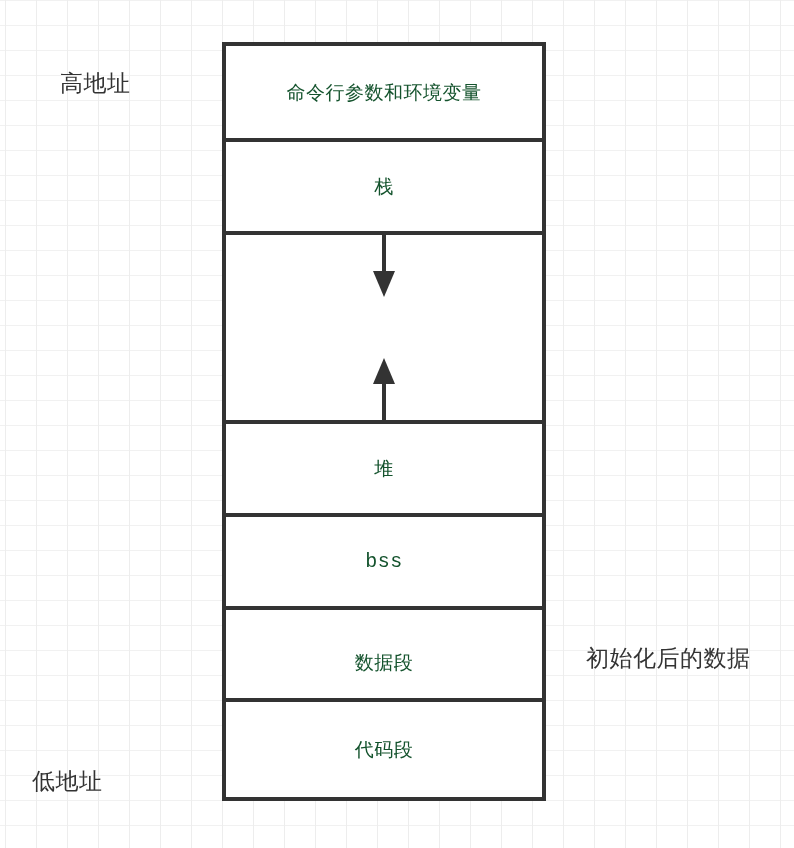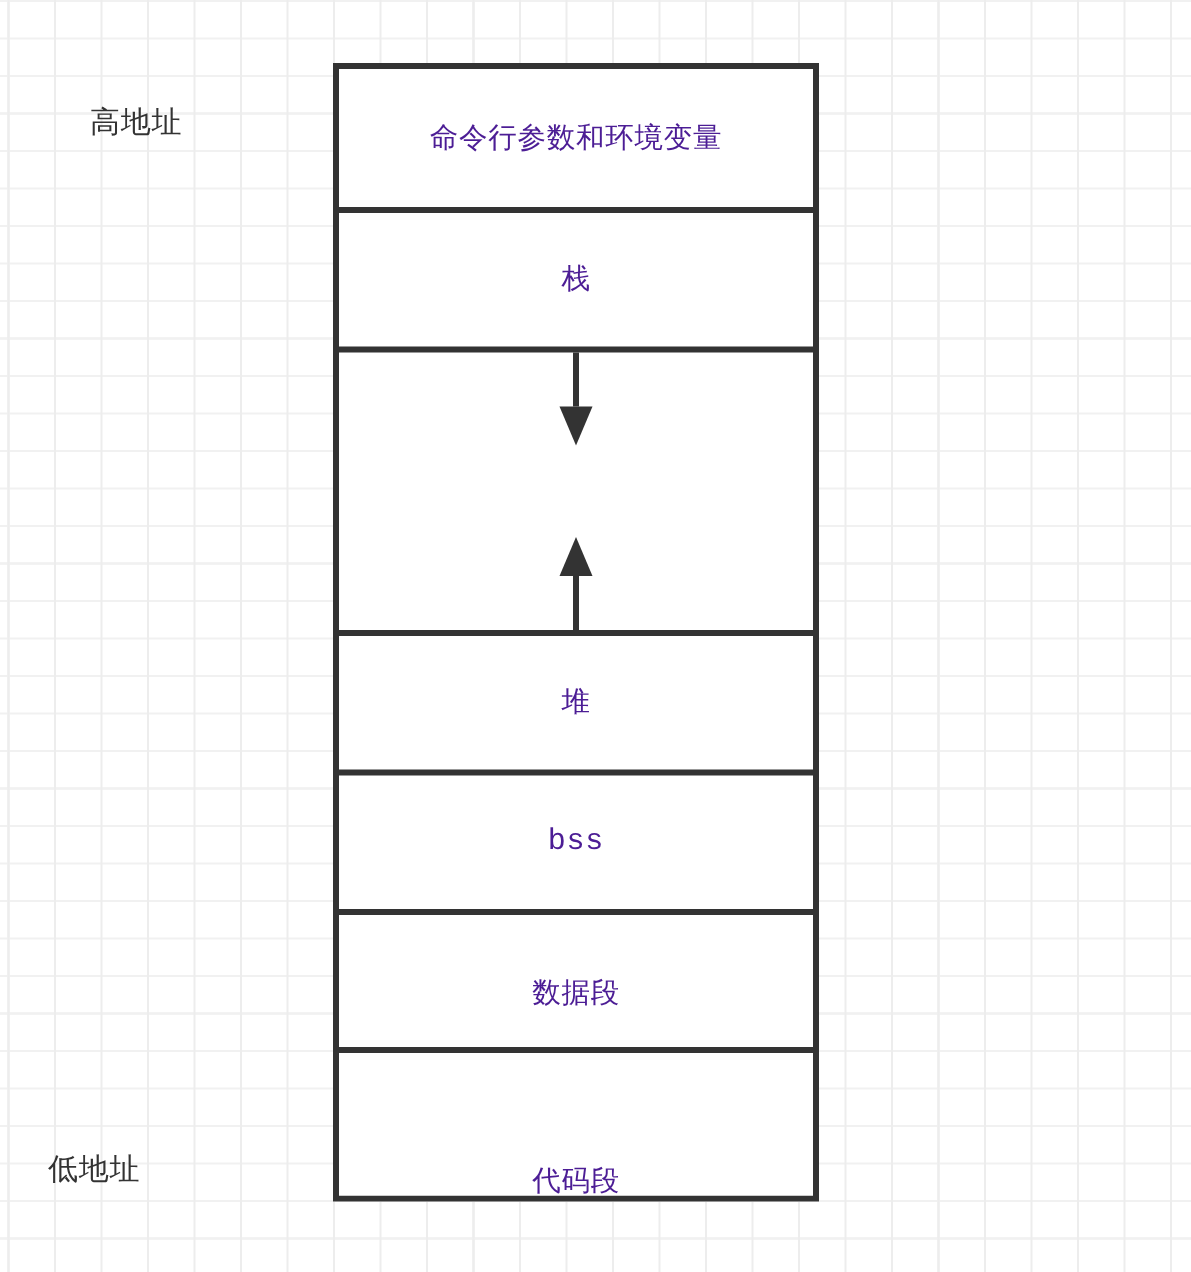--- a/index.html
+++ b/index.html
@@ -50,21 +50,21 @@
   }
 
   .mem-seg {
     position: absolute;
     left: 0;
     width: 100%;
     box-sizing: border-box;
     display: flex;
     align-items: center;
     justify-content: center;
-    color: #4c1d95;
+    color: #14532d;
     font-size: 19px;
     letter-spacing: 0.5px;
     background: #ffffff;
   }
   .mem-seg + .mem-seg {
     border-top: 4px solid #333333;
   }
 
   .seg-label {
     display: block;
@@ -109,21 +109,21 @@
   .arrow-up .arrow-head {
     bottom: 36px;
     border-bottom: 26px solid #333333;
   }
   .arrow-up .arrow-shaft { bottom: 0; height: 36px; }
 
   
   .side-label {
     position: absolute;
     color: #333333;
-    font-size: 20px;
+    font-size: 23px;
     white-space: nowrap;
     letter-spacing: 0.5px;
     font-family: Liberation Mono, monospace;
   }
   .addr-label {
     color: #333333;
   }
 </style>
 </head>
 <body>
@@ -162,21 +162,22 @@
     </div>
 
     <div class="mem-seg" style="top: 467px; height: 93px;">
       <span class="seg-label seg-label-latin">bss</span>
     </div>
 
     <div class="mem-seg" style="top: 560px; height: 108px;">
       <span class="seg-label">数据段</span>
     </div>
 
-    <div class="mem-seg" style="top: 652px; height: 99px; align-items: flex-end;">
+    <div class="mem-seg" style="top: 652px; height: 99px;">
       <span class="seg-label">代码段</span>
     </div>
 
   </div>
 
 
+  <div class="side-label" style="left: 586px; top: 643px;">初始化后的数据</div>
 
 </div>
 
 </body></html>

